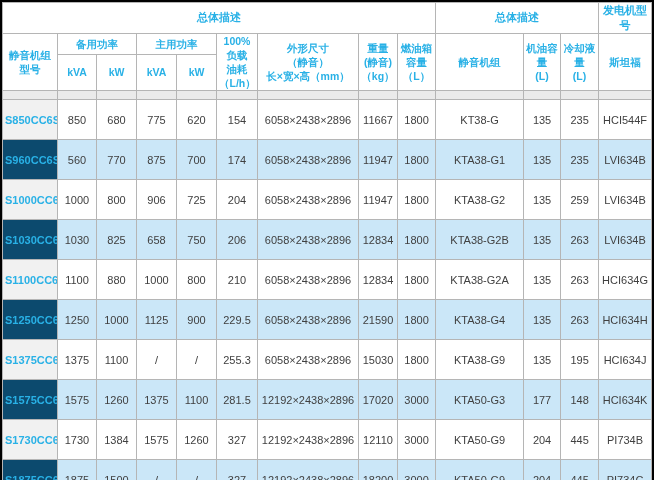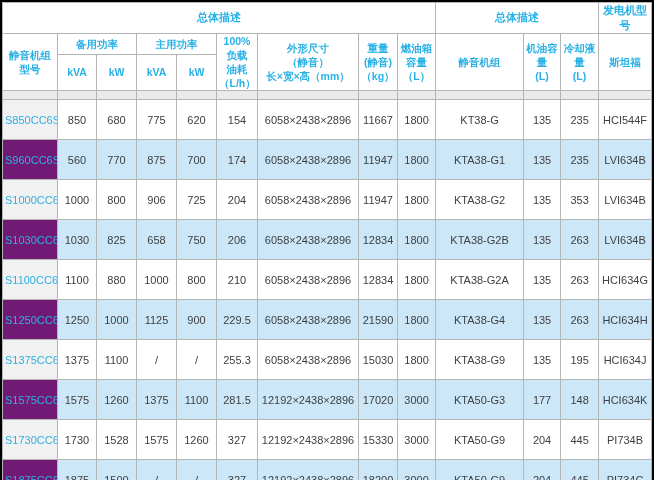--- a/index.html
+++ b/index.html
@@ -45,24 +45,24 @@
   tbody td {
     color: #404040;
     font-size: 11px;
     height: 39px;
     background: #ffffff;
   }
   tbody tr.alt td { background: #cbe7f8; }
   tbody td.model {
     background: #f1f1f1;
     color: #29b1e6;
-    font-weight: normal;
+    font-weight: bold;
     cursor: pointer;
   }
-  tbody tr.alt td.model { background: #701a75; }
+  tbody tr.alt td.model { background: #0c4a6e; }
 </style>
 </head>
 <body>
 
 <div class="frame">
   <table class="spec">
     <colgroup>
       <col style="width:55px">
         <col style="width:39px">
         <col style="width:40px">
@@ -165,21 +165,21 @@
           <td>1000</td>
           <td>800</td>
           <td>906</td>
           <td>725</td>
           <td>204</td>
           <td>6058×2438×2896</td>
           <td>11947</td>
           <td>1800</td>
           <td>KTA38-G2</td>
           <td>135</td>
-          <td>353</td>
+          <td>259</td>
           <td>LVI634B</td>
         </tr>
         <tr class="alt">
           <td class="model">S1030CC6S</td>
           <td>1030</td>
           <td>825</td>
           <td>658</td>
           <td>750</td>
           <td>206</td>
           <td>6058×2438×2896</td>
@@ -246,26 +246,26 @@
           <td>17020</td>
           <td>3000</td>
           <td>KTA50-G3</td>
           <td>177</td>
           <td>148</td>
           <td>HCI634K</td>
         </tr>
         <tr>
           <td class="model">S1730CC6S</td>
           <td>1730</td>
-          <td>1528</td>
+          <td>1384</td>
           <td>1575</td>
           <td>1260</td>
           <td>327</td>
           <td>12192×2438×2896</td>
-          <td>15330</td>
+          <td>12110</td>
           <td>3000</td>
           <td>KTA50-G9</td>
           <td>204</td>
           <td>445</td>
           <td>PI734B</td>
         </tr>
         <tr class="alt">
           <td class="model">S1875CC6S</td>
           <td>1875</td>
           <td>1500</td>

